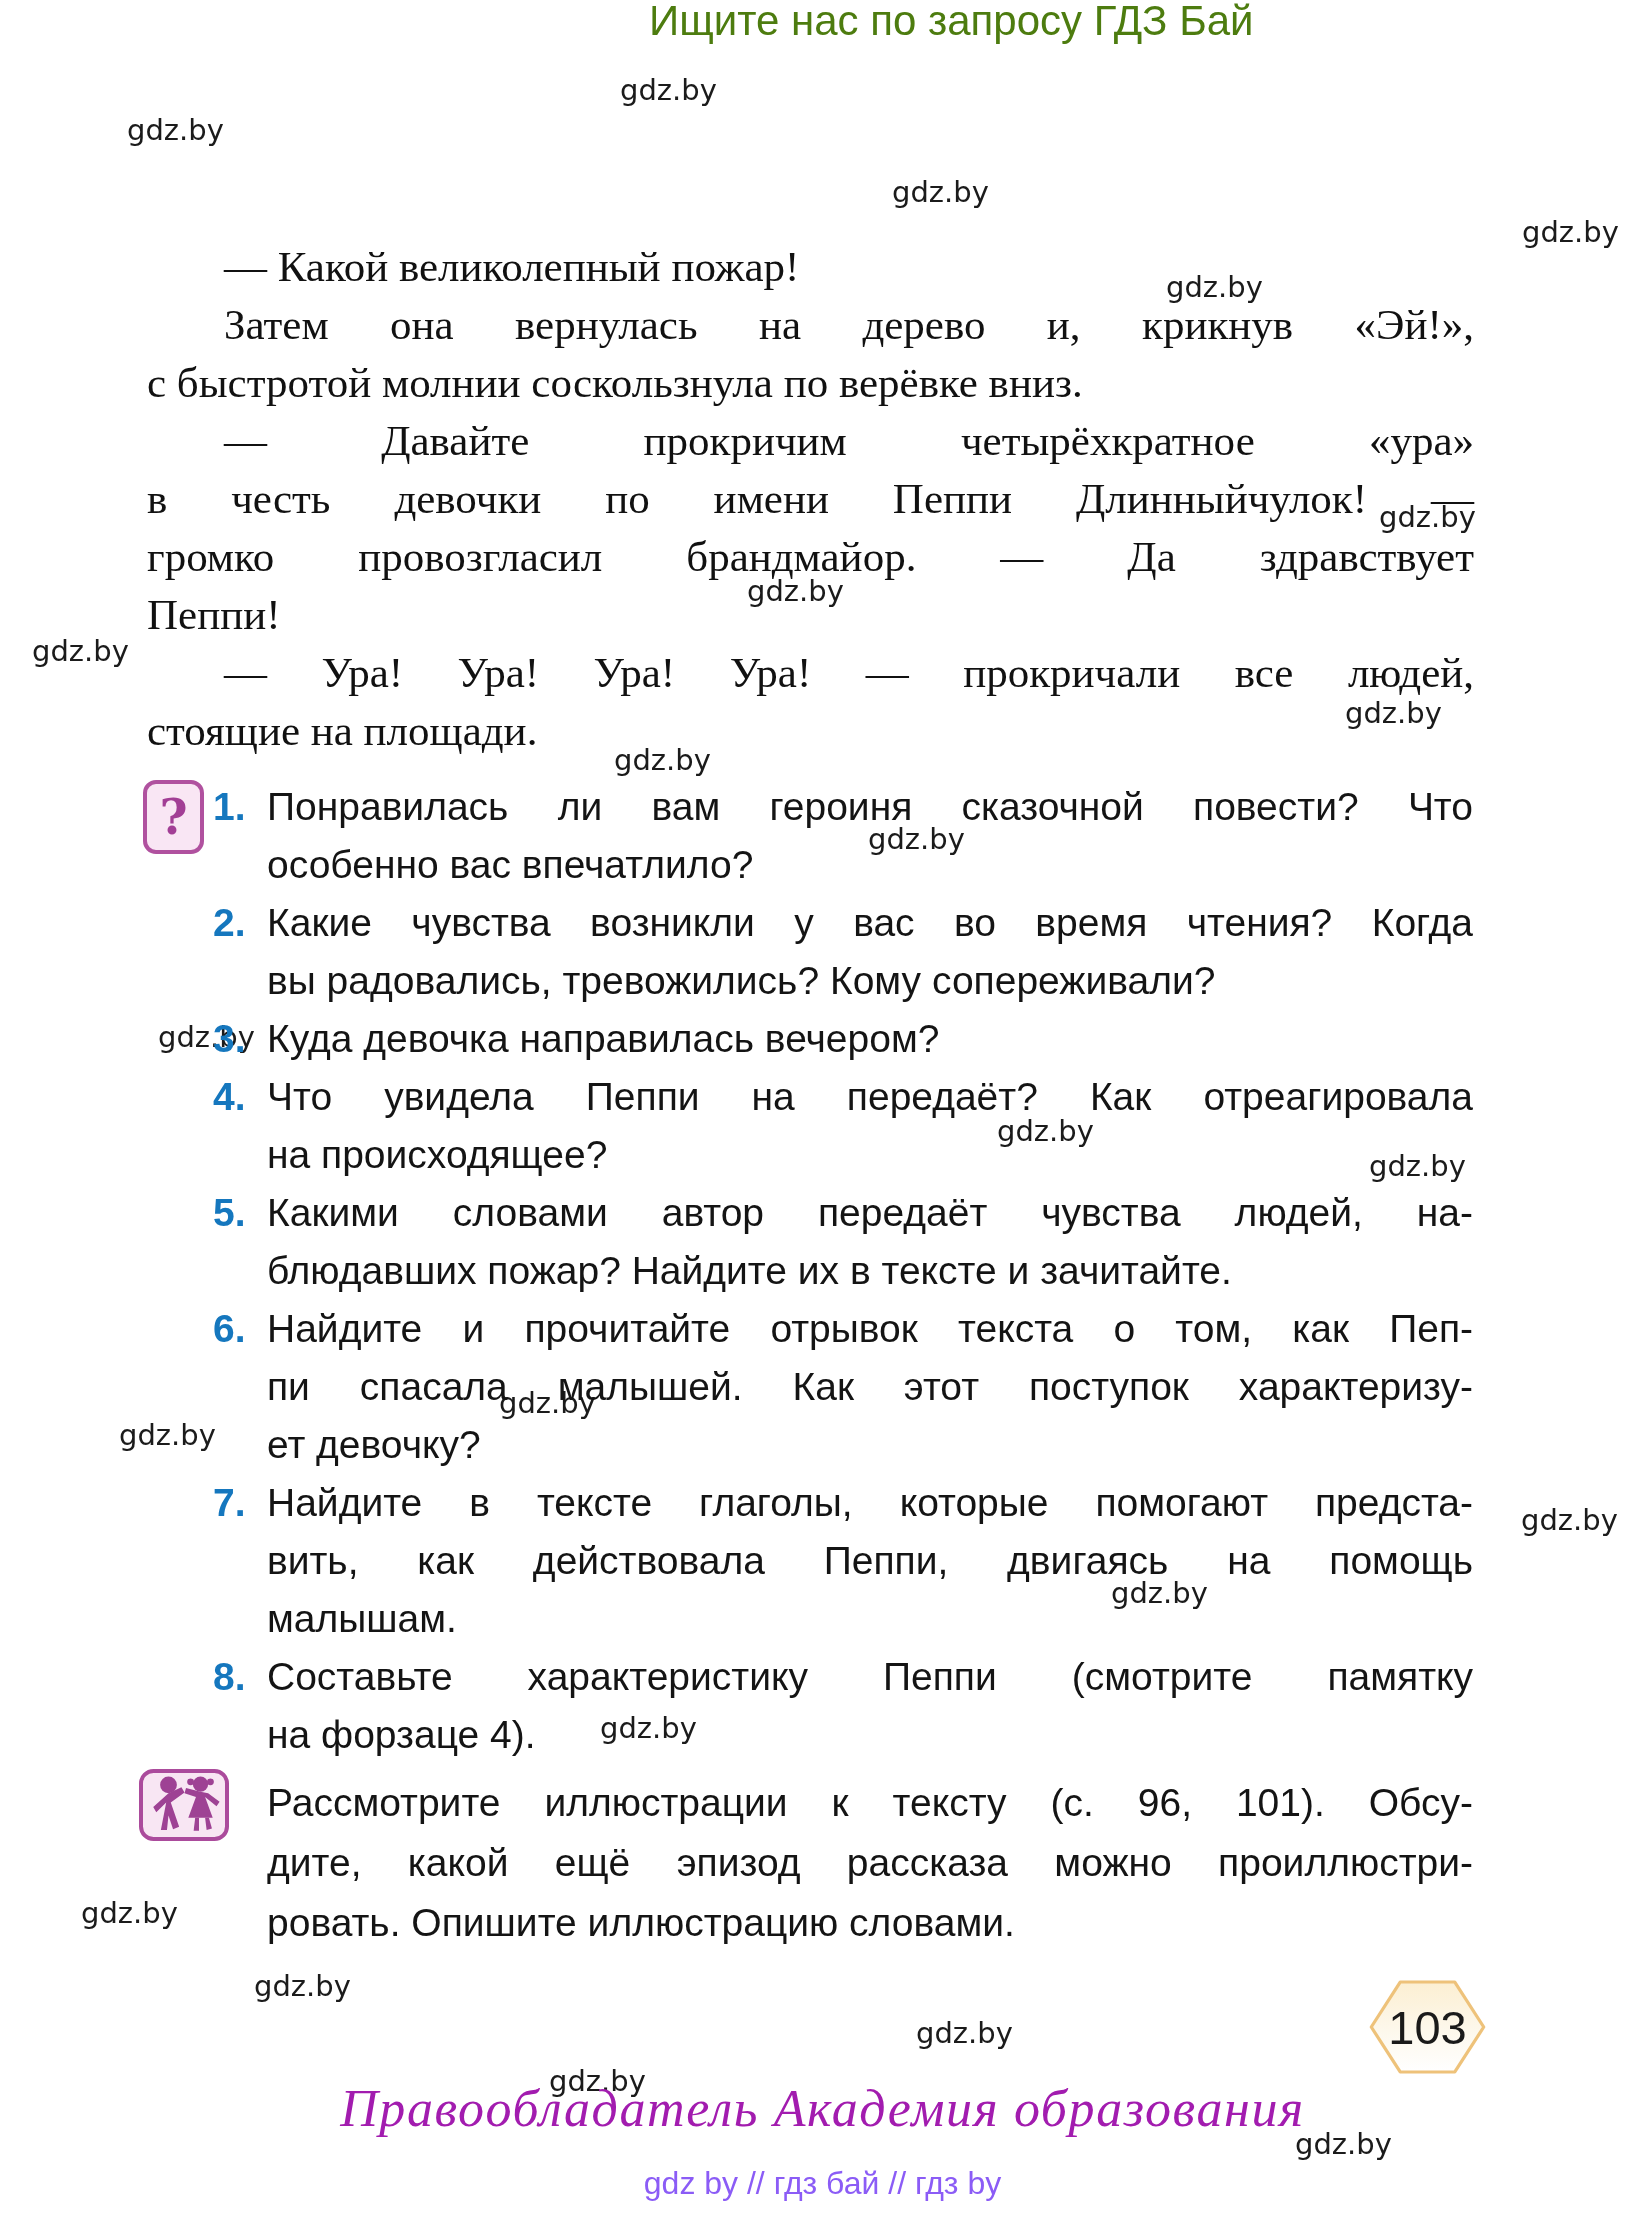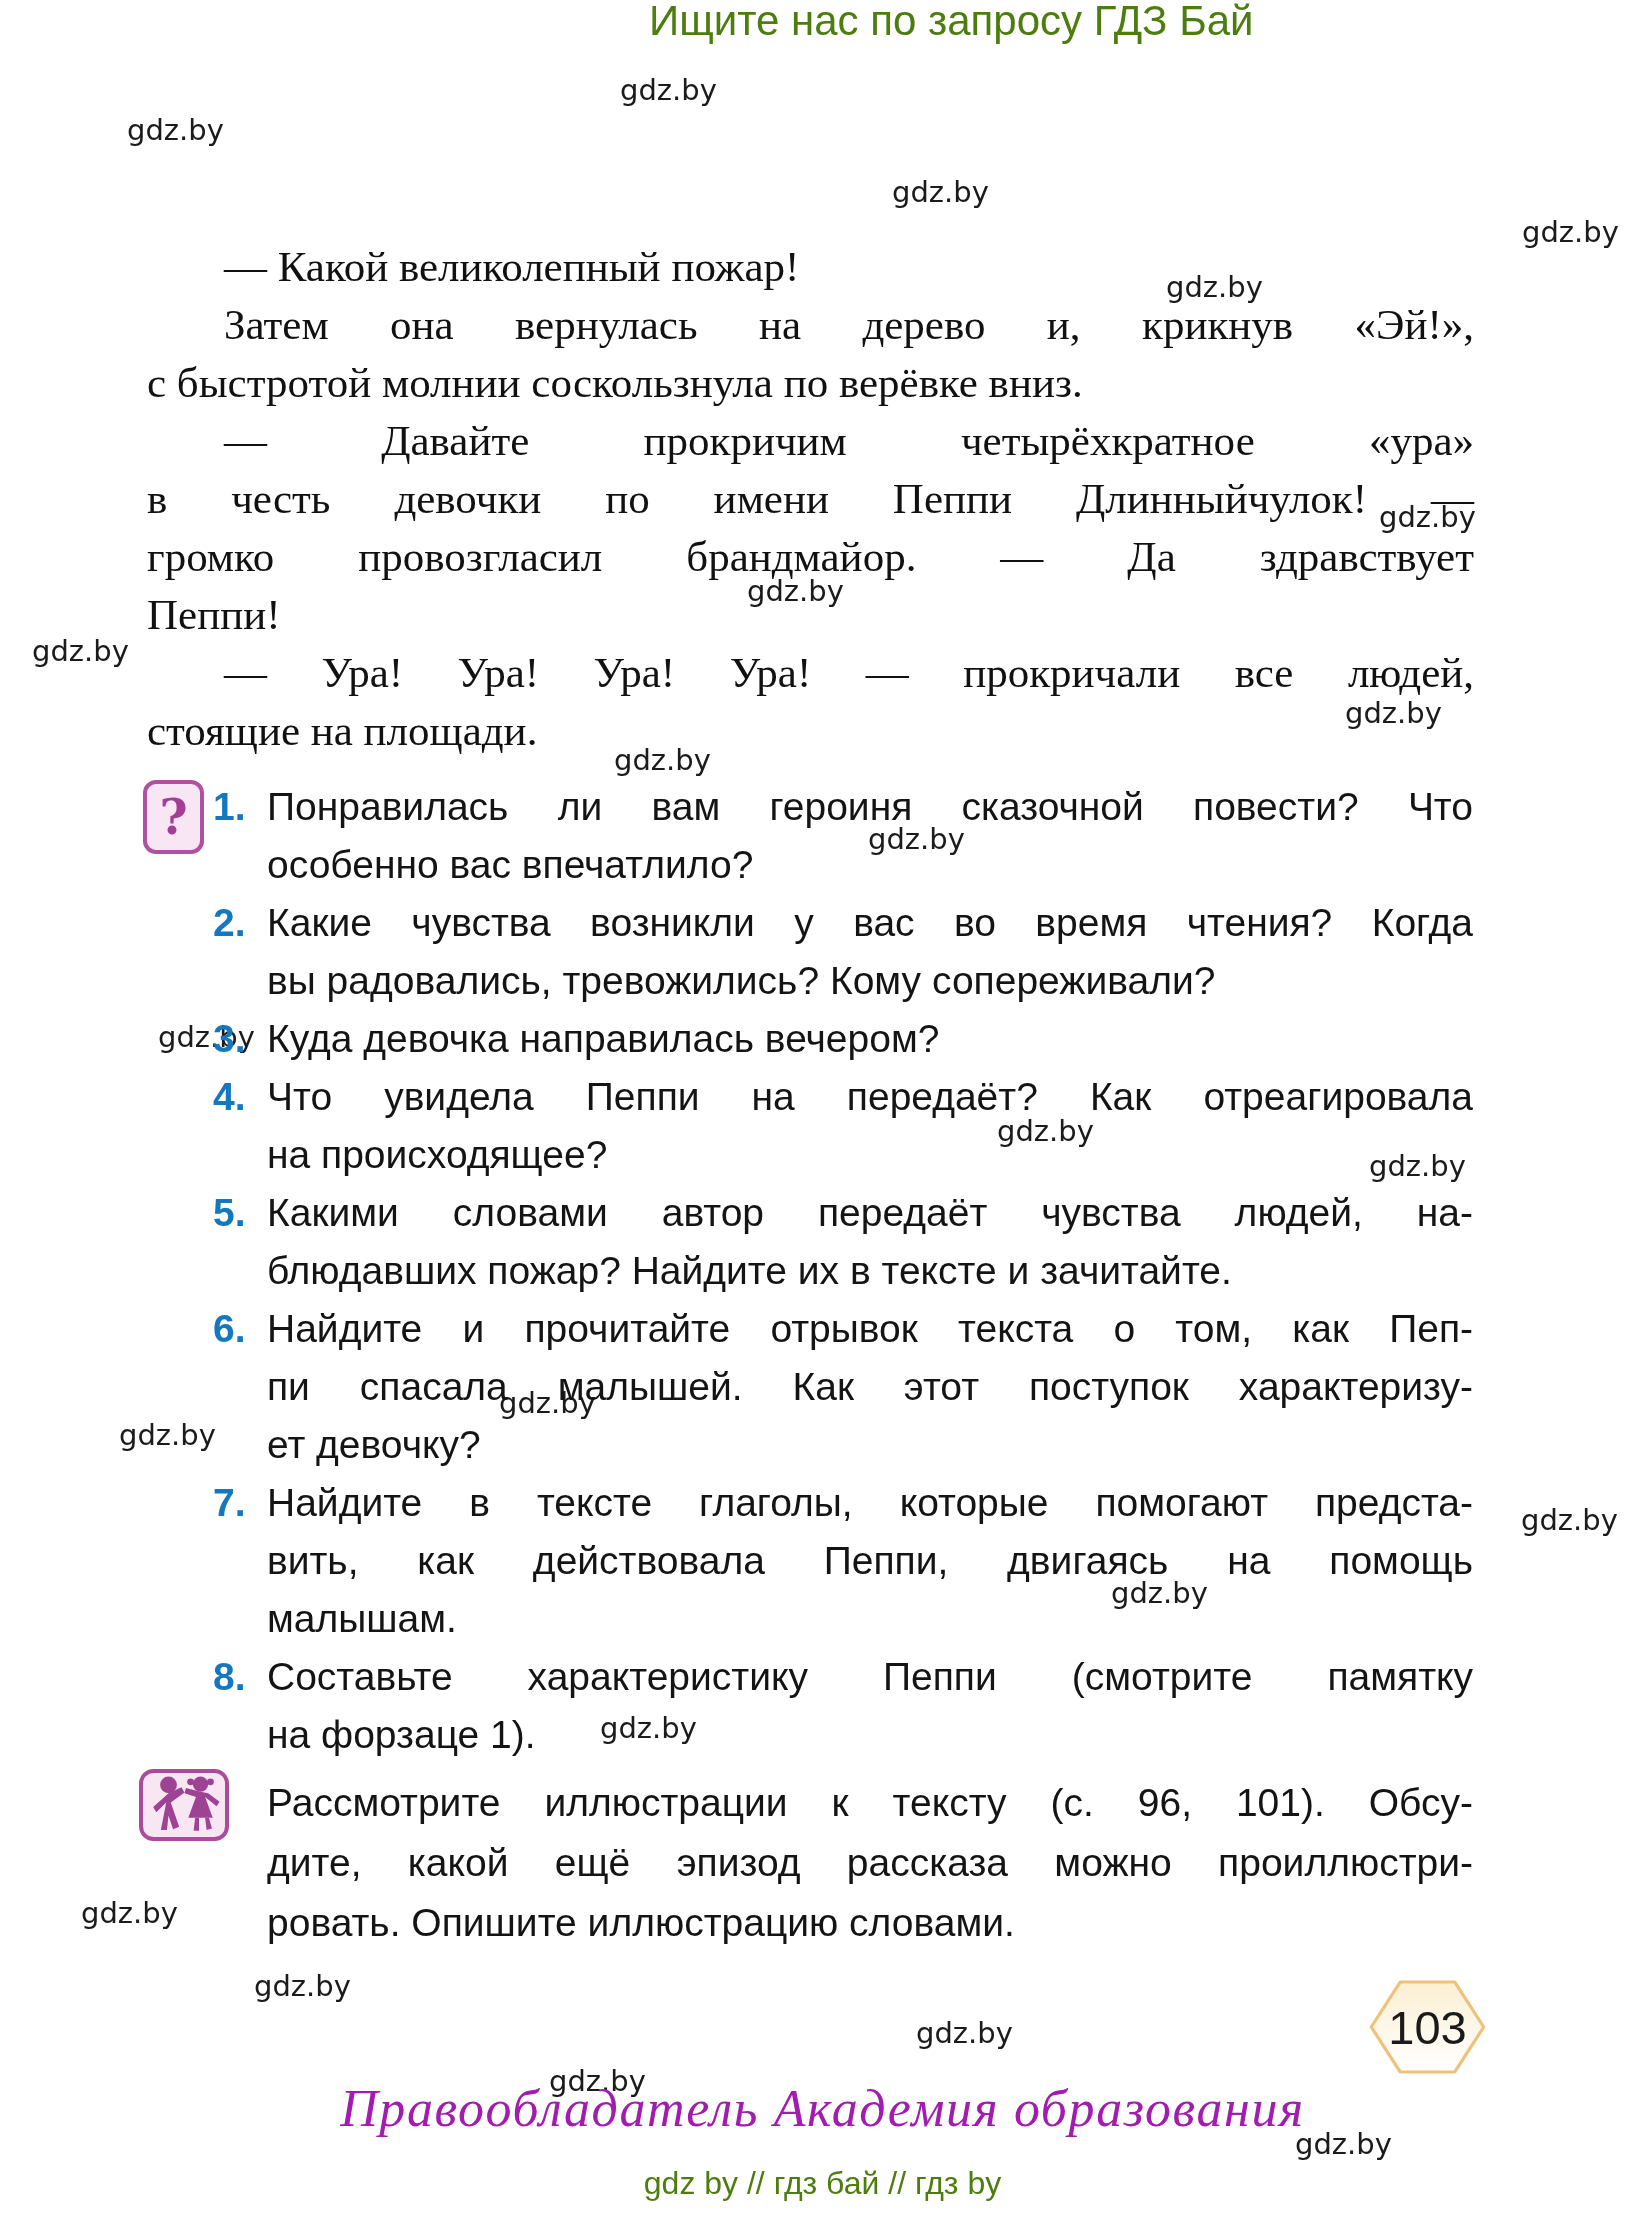--- a/index.html
+++ b/index.html
@@ -49,21 +49,21 @@
     display:flex;align-items:center;justify-content:center;
     font-size:47px;color:#1a1a1a;
   }
   .copyright{
     position:absolute;left:0;top:2079px;width:1645px;text-align:center;
     font-family:"Liberation Serif","DejaVu Serif",serif;font-style:italic;
     font-size:52px;letter-spacing:1.6px;color:#a21caf;
   }
   .flinks{
     position:absolute;left:0;top:2165px;width:1645px;text-align:center;
-    font-size:32px;color:#4d7c0f;
+    font-size:32px;color:#8b5cf6;
   }
 </style>
 </head>
 <body>
 
 <div class="page">
 
   <div class="banner">Ищите нас по запросу ГДЗ Бай</div>
 
   <span class="wm" style="left:620px;top:74px">gdz.by</span>
@@ -154,21 +154,21 @@
     <div class="qtext">
       <div class="ln j">Найдите в тексте глаголы, которые помогают предста-</div>
       <div class="ln j">вить, как действовала Пеппи, двигаясь на помощь</div>
       <div class="ln">малышам.</div>
     </div>
   </div>
   <div class="q" style="top:1648px">
     <span class="qnum">8.</span>
     <div class="qtext">
       <div class="ln j">Составьте характеристику Пеппи (смотрите памятку</div>
-      <div class="ln">на форзаце 1).</div>
+      <div class="ln">на форзаце 4).</div>
     </div>
   </div>
 
   <div class="kicon">
     <svg width="79" height="61" viewBox="0 0 102 80">
       <g fill="#9e4294">
         <circle cx="30" cy="13" r="11"></circle>
         <path d="M30 24 L10 42 L14 49 L27 36 L20 72 L28 72 L30 53 L36 71 L44 68 L33 36 L51 23 L47 16 Z"></path>
         <circle cx="72" cy="12" r="10"></circle>
         <circle cx="59" cy="9" r="4.5"></circle>

